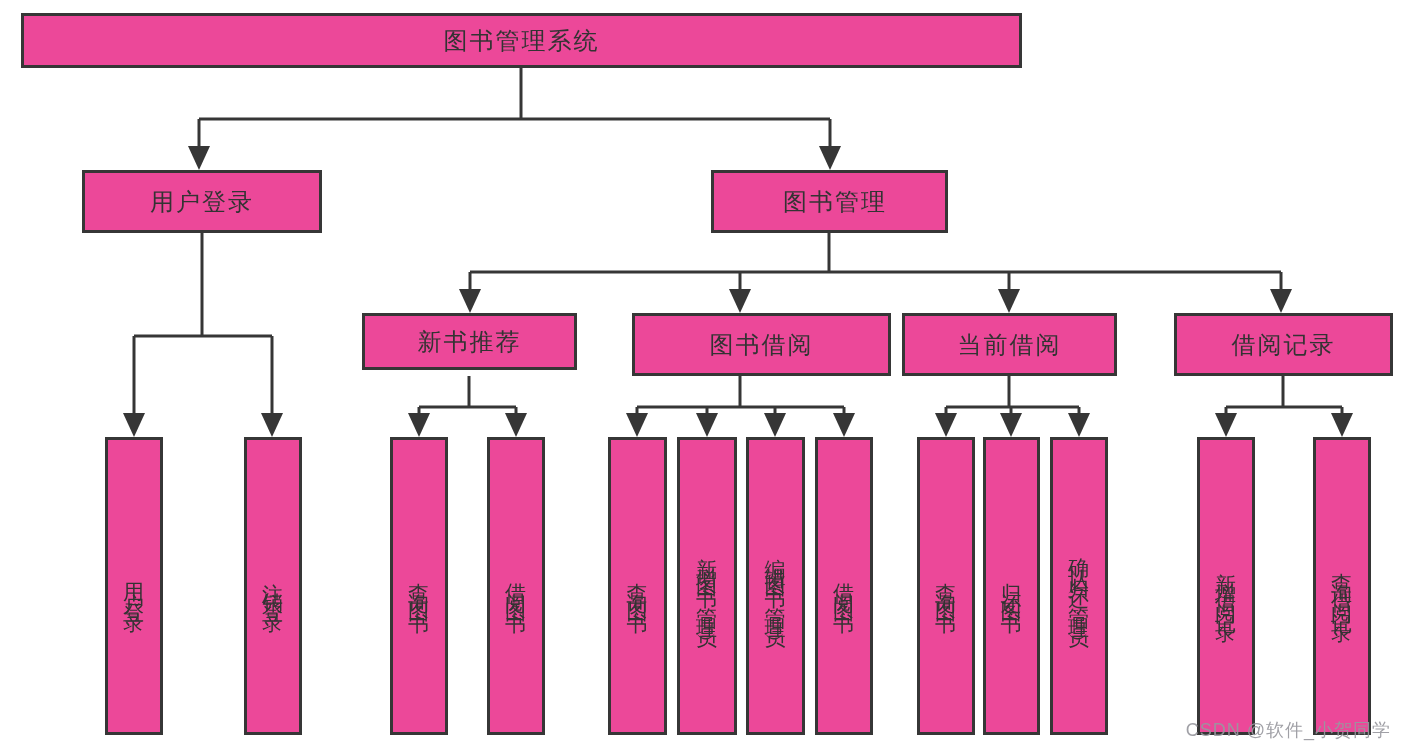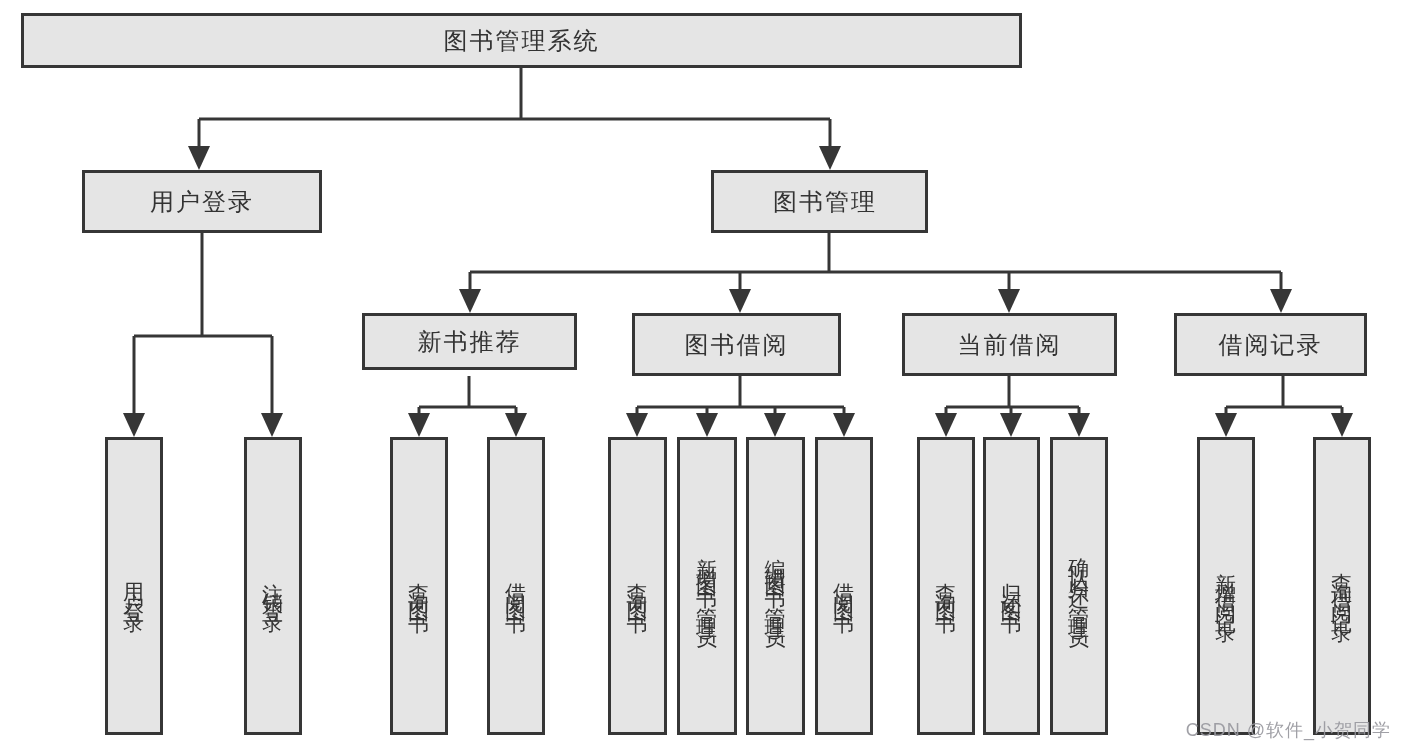--- a/index.html
+++ b/index.html
@@ -5,38 +5,38 @@
   html,body { margin:0; padding:0; }
   body {
     width:1405px; height:747px; position:relative; overflow:hidden;
     background:#ffffff;
     font-family:"Liberation Sans", sans-serif;
     color:#333333;
   }
   .connectors { position:absolute; left:0; top:0; z-index:1; }
   .node {
     position:absolute; box-sizing:border-box; z-index:2;
-    background:#e5e5e5; border:3px solid #363636;
+    background:#ec4899; border:3px solid #363636;
     display:flex; align-items:center; justify-content:center;
   }
   .hnode { font-size:24px; letter-spacing:2px; }
   .vnode { width:58px; top:437px; height:298px; }
   .vtext {
     writing-mode:vertical-rl; text-orientation:mixed;
     font-size:21px; letter-spacing:10px; line-height:1;
     white-space:nowrap;
   }
   
   #n-root  { left:21px;  top:13px;  width:1001px; height:55px; }
   #n-login { left:82px;  top:170px; width:240px;  height:63px; }
-  #n-mgmt  { left:711px; top:170px; width:217px;  height:63px;padding-left:11px; }
+  #n-mgmt  { left:711px; top:170px; width:237px;  height:63px;padding-left:11px; }
   #n-rec   { left:362px; top:313px; width:215px;  height:57px; }
-  #n-bor   { left:632px; top:313px; width:209px;  height:63px; }
+  #n-bor   { left:632px; top:313px; width:259px;  height:63px; }
   #n-cur   { left:902px; top:313px; width:215px;  height:63px; }
-  #n-hist  { left:1174px;top:313px; width:193px;  height:63px;align-items:center; }
+  #n-hist  { left:1174px;top:313px; width:219px;  height:63px;align-items:center; }
   
   #l-login1 { left:105px; }
   #l-logout { left:244px; }
   #l-rec-q  { left:390px; }
   #l-rec-b  { left:487px; }
   #l-bor-q  { left:608px; width:59px; }
   #l-bor-a  { left:677px; width:60px; }
   #l-bor-e  { left:746px; width:59px; }
   #l-bor-b  { left:815px; }
   #l-cur-q  { left:917px; }

